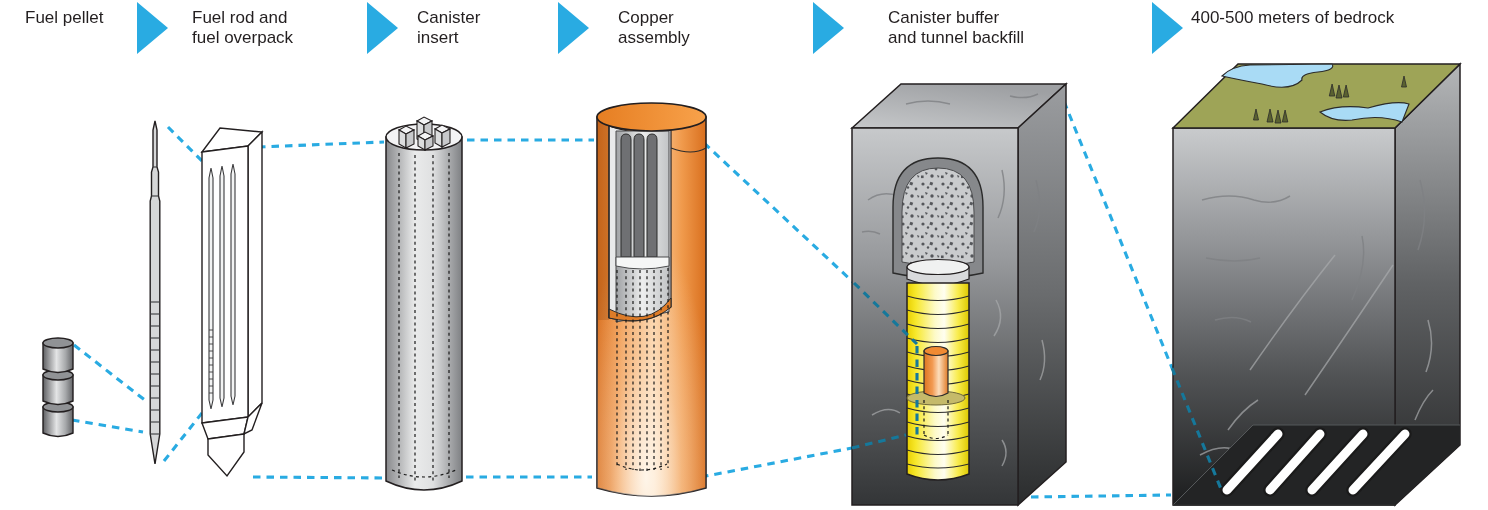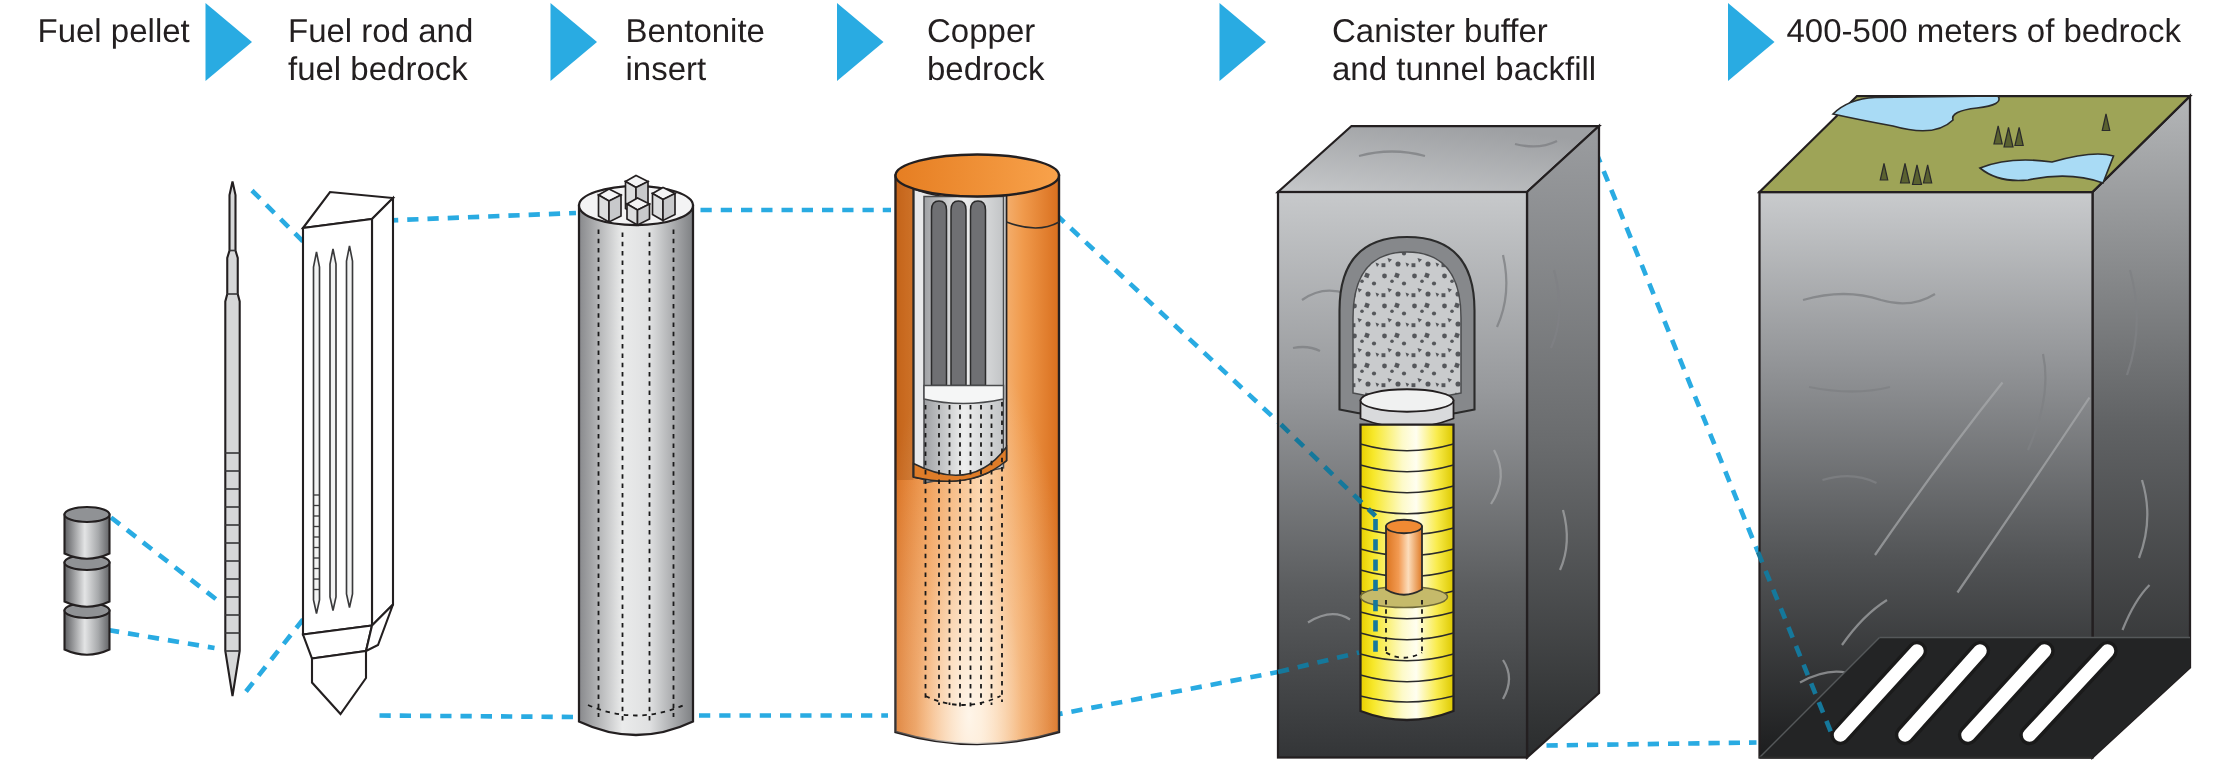--- a/index.html
+++ b/index.html
@@ -1,43 +1,43 @@
 <!DOCTYPE html>
 <html style="--accent: #29ABE2; --connector_dark: #15789B; --text: #231F20; --outline: #231F20; --copper: #EF9140; --bentonite_yellow: #F7E400; --rock_gray: #939598; --ground_green: #9EA457; --water_blue: #A9DBF5; --backfill_speckle: #55575B; --tunnel_white: #FFFFFF;"><head>
 <meta charset="utf-8">
 <style>
   html,body{margin:0;padding:0;background:#fff;}
   .stage{position:relative;width:1488px;height:510px;background:#fff;overflow:hidden;
          font-family:"Liberation Sans",sans-serif;}
-  .label{position:absolute;top:8px;font-size:22px;line-height:1.15;color:var(--text,#231F20);
+  .label{position:absolute;top:8px;font-size:17px;line-height:1.15;color:var(--text,#231F20);
          white-space:pre-line;}
   .arrow{position:absolute;top:2px;width:0;height:0;
          border-top:26px solid transparent;border-bottom:26px solid transparent;
          border-left:31px solid var(--accent,#29ABE2);}
   svg.art{position:absolute;left:0;top:0;}
   .dash-cyan{stroke:var(--accent,#29ABE2);stroke-width:3.1;stroke-dasharray:7.5 6;fill:none;}
   .dash-teal{stroke:var(--connector_dark,#15789B);stroke-width:3.1;stroke-dasharray:7.5 6;fill:none;}
   .ol{stroke:var(--outline,#231F20);}
   .hid{stroke:#1a1a1a;stroke-width:1.2;stroke-dasharray:3 3.2;fill:none;}
 </style>
 </head>
 <body>
 
 <div class="stage">
 
   <div class="label" style="left:25px">Fuel pellet</div>
   <div class="arrow" style="left:137px"></div>
   <div class="label" style="left:192px">Fuel rod and
-fuel bedrock</div>
+fuel overpack</div>
   <div class="arrow" style="left:367px"></div>
-  <div class="label" style="left:417px">Bentonite
+  <div class="label" style="left:417px">Canister
 insert</div>
   <div class="arrow" style="left:558px"></div>
   <div class="label" style="left:618px">Copper
-bedrock</div>
+assembly</div>
   <div class="arrow" style="left:813px"></div>
   <div class="label" style="left:888px">Canister buffer
 and tunnel backfill</div>
   <div class="arrow" style="left:1152px"></div>
   <div class="label" style="left:1191px">400-500 meters of bedrock</div>
 
   <svg class="art" width="1488" height="510" viewBox="0 0 1488 510">
     <defs>
       <linearGradient id="gPellet" x1="0" y1="0" x2="1" y2="0">
         <stop offset="0" stop-color="#5E5F62"></stop>

